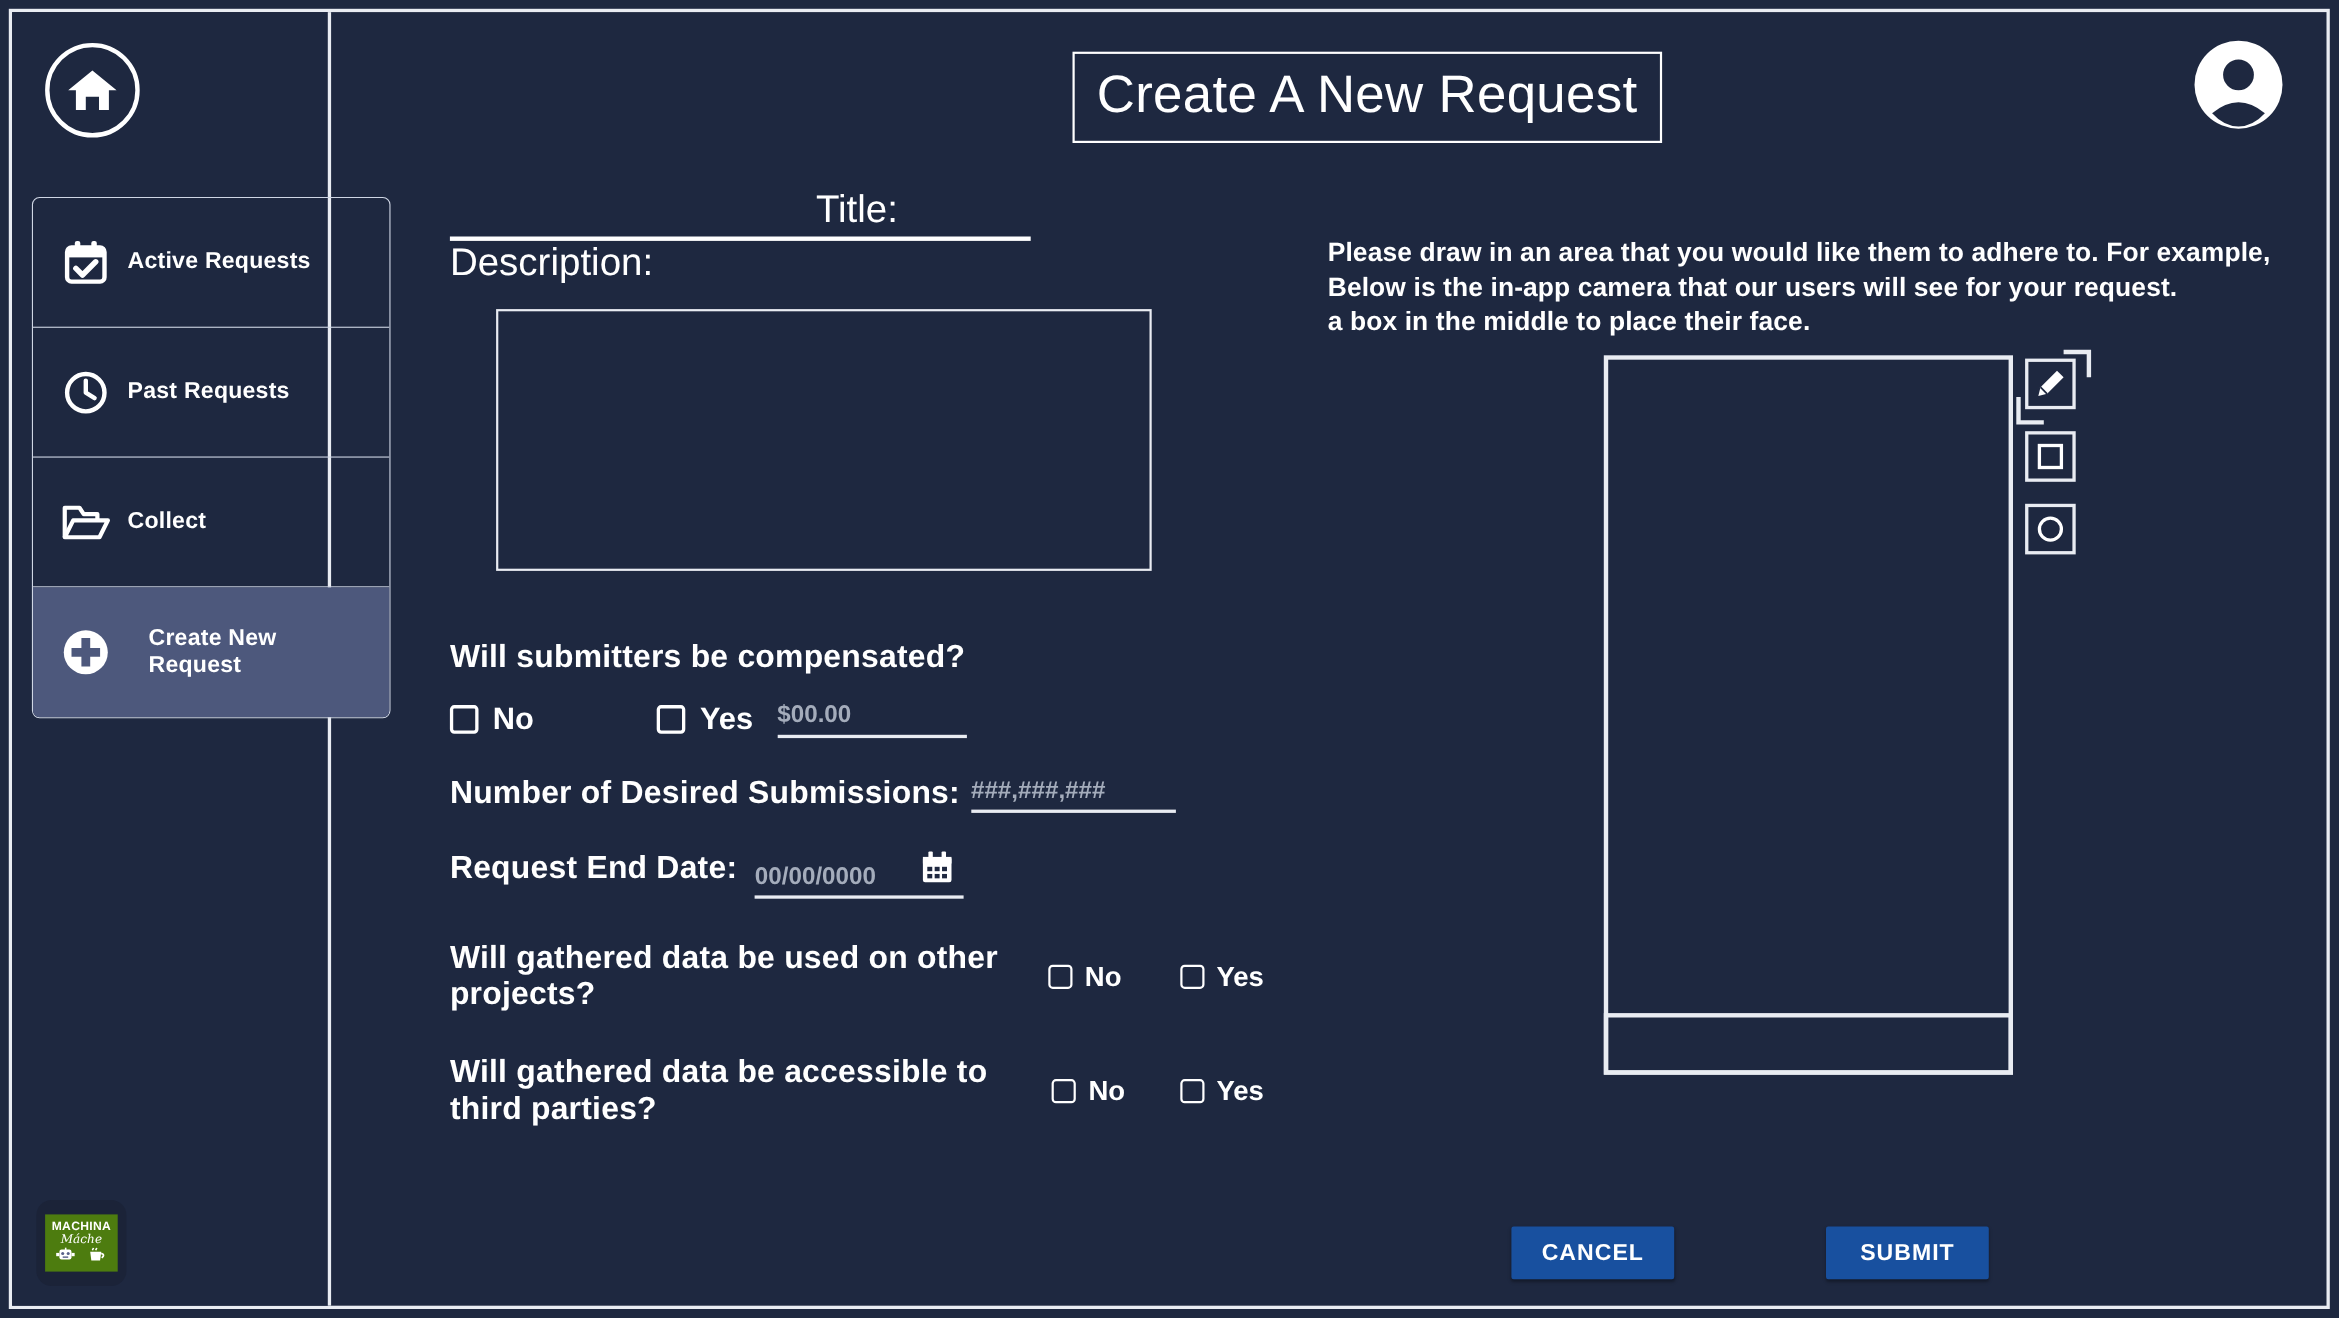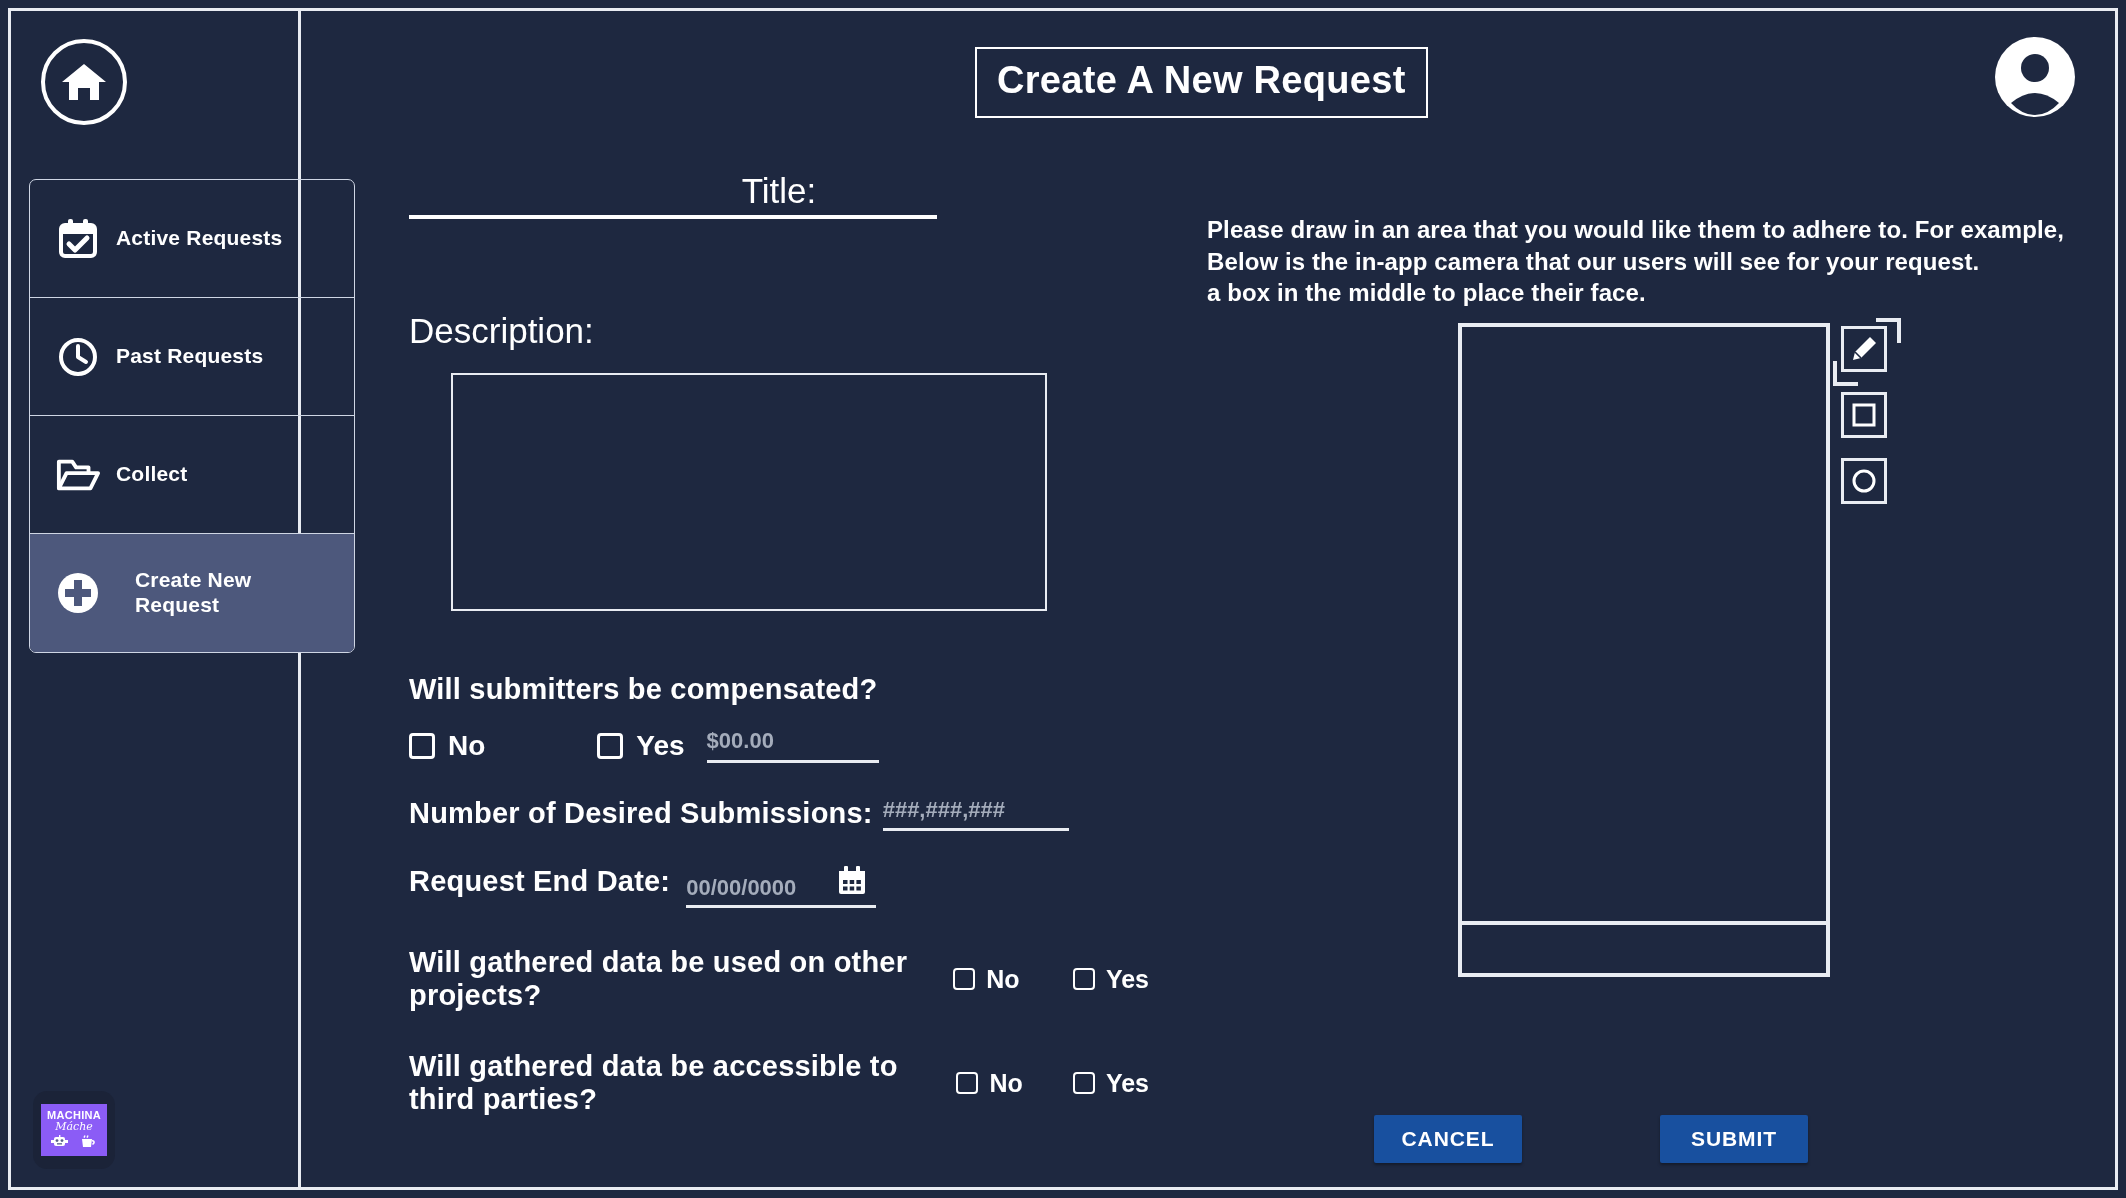--- a/index.html
+++ b/index.html
@@ -65,52 +65,52 @@
 
   .brand {
     position: absolute; left: 22px; bottom: 18px;
     width: 82px; height: 78px;
     border-radius: 14px;
     background: #1b2338;
     display: flex; align-items: center; justify-content: center;
   }
   .brand-inner {
     width: 66px; height: 52px;
-    background: #8b5cf6;
+    background: #4d7c0f;
     display: flex; flex-direction: column; align-items: center;
     justify-content: center;
     position: relative;
   }
   .brand-l1 { font-size: 11px; font-weight: bold; color: #ffffff; letter-spacing: .3px; }
   .brand-l2 { font-family: "DejaVu Serif", serif; font-style: italic; font-size: 11px; color: #ffffff; margin-top: -1px;}
   .brand-icons { display: flex; gap: 12px; margin-top: 1px; }
 
   
   #title-box {
     position: absolute;
     left: 964px; top: 36px;
     padding: 10px 20px 14px 20px;
     border: 2px solid #ffffff;
   }
   #title-box span {
-    font-size: 38px; color: #ffffff; letter-spacing: .3px; font-weight: bold;
+    font-size: 48px; color: #ffffff; letter-spacing: .3px;
   }
   #avatar {
     position: absolute; right: 38px; top: 24px;
     width: 84px; height: 84px;
   }
 
   
   #form-col { position: absolute; left: 398px; top: 160px; width: 740px; }
   .lbl-big { font-size: 35px; color: #fff; text-align: center; }
   .title-line {
     margin-top: 4px;
     width: 528px; height: 4px; background: #ffffff;
   }
-  .desc-label { margin-top: 92px; font-size: 35px; color: #fff; }
+  .desc-label { font-size: 35px; color: #fff; }
   .desc-box {
     margin-top: 22px; margin-left: 42px;
     width: 596px; height: 238px;
     border: 2px solid #e9ecf2;
   }
   .q-big { margin-top: 62px; font-size: 29px; font-weight: bold; color: #fff; letter-spacing:.2px;}
   .cb-row { display: flex; align-items: center; margin-top: 22px; }
   .cbox {
     width: 26px; height: 26px;
     border: 3px solid #ffffff;

